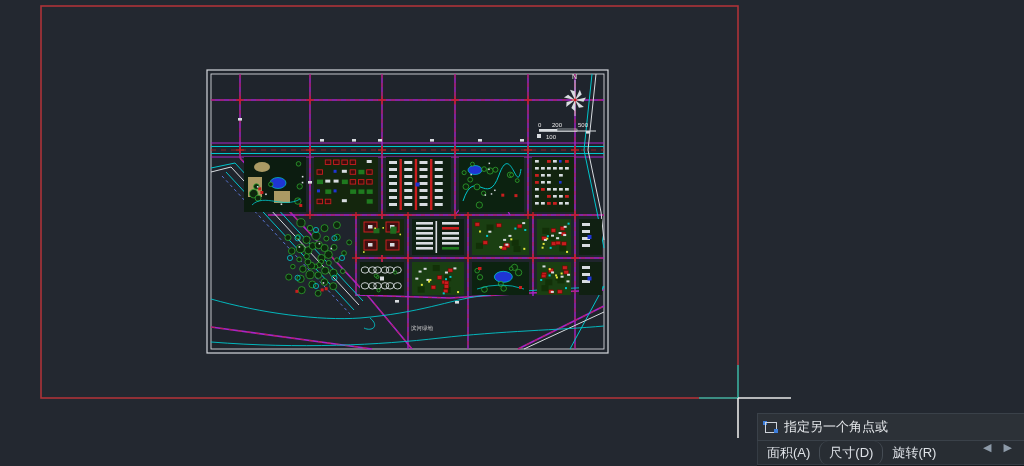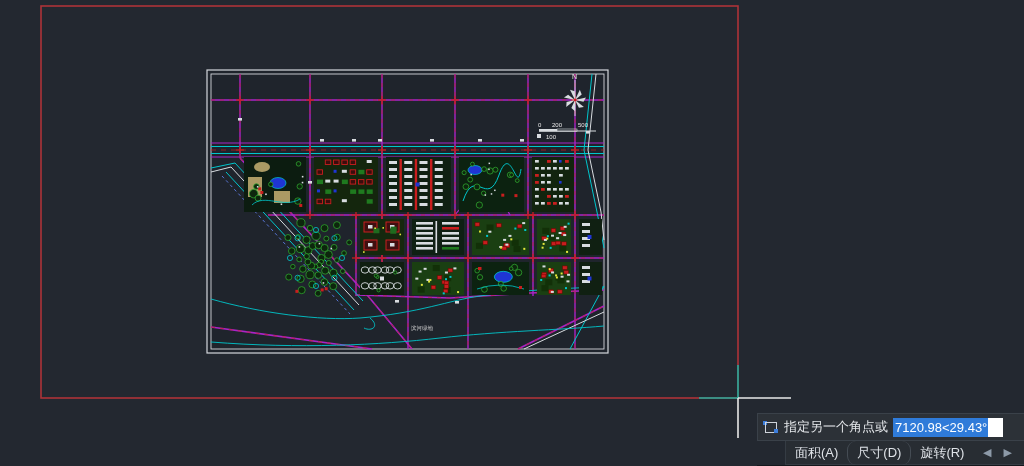--- a/index.html
+++ b/index.html
@@ -3,21 +3,21 @@
 <meta charset="utf-8">
 <style>
   html,body{margin:0;padding:0;background:#15181d;}
   .stage{position:relative;width:1024px;height:466px;background:#232830;overflow:hidden;
          font-family:"Liberation Sans",sans-serif;}
   svg{position:absolute;left:0;top:0;}
   .dyn-rows{position:absolute;left:757px;top:413px;width:267px;}
   .dyn-row1{height:28px;background:#2c3137;border:1px solid #3a4149;border-right:none;
             display:flex;align-items:center;box-sizing:border-box;}
   .dyn-row2{height:24px;background:#282d33;border:1px solid #353c44;border-top:none;border-right:none;
-            display:flex;align-items:center;box-sizing:border-box;color:#dfe3e8;font-size:13px;margin-left:28px;}
+            display:flex;align-items:flex-start;box-sizing:border-box;color:#dfe3e8;font-size:13px;}
   .dyn-strip{height:6px;background:#14181d;}
   .prompt-icon{width:15px;height:12px;margin:0 6px 0 5px;position:relative;flex:0 0 auto;}
   .prompt-icon .box{position:absolute;left:2px;top:1px;width:10px;height:9px;border:1px solid #cfd4da;}
   .prompt-icon .c1,.prompt-icon .c2{position:absolute;width:4px;height:4px;background:#3d7edb;}
   .prompt-icon .c1{left:0;top:0;}
   .prompt-icon .c2{right:0;bottom:0;}
   .prompt-text{color:#e4e7ea;font-size:13px;white-space:nowrap;}
   .dyn-input{margin-left:5px;margin-right:2px;width:110px;height:19px;background:#ffffff;
              display:flex;align-items:center;overflow:hidden;flex:0 0 auto;}
   .dyn-input .sel{background:#2f7bd9;color:#ffffff;font-size:13px;padding:2px 1px 2px 2px;white-space:nowrap;}
@@ -601,23 +601,20 @@
   </svg>
 
   <div class="dyn-rows">
     <div class="dyn-row1">
       <span class="prompt-icon">
         <span class="c1"></span>
           <span class="box"></span>
           <span class="c2"></span>
       </span>
       <span class="prompt-text">指定另一个角点或</span>
-      <span class="dyn-input">
-        <span class="sel">7120.98&lt;29.43°</span>
-      </span>
     </div>
     <div class="dyn-row2">
       <span class="opt-btn">面积(A)</span>
       <span class="opt-btn mid">尺寸(D)</span>
       <span class="opt-btn">旋转(R)</span>
       <span class="nav-arrows">
         <span>◀</span>
         <span>▶</span>
       </span>
     </div>

